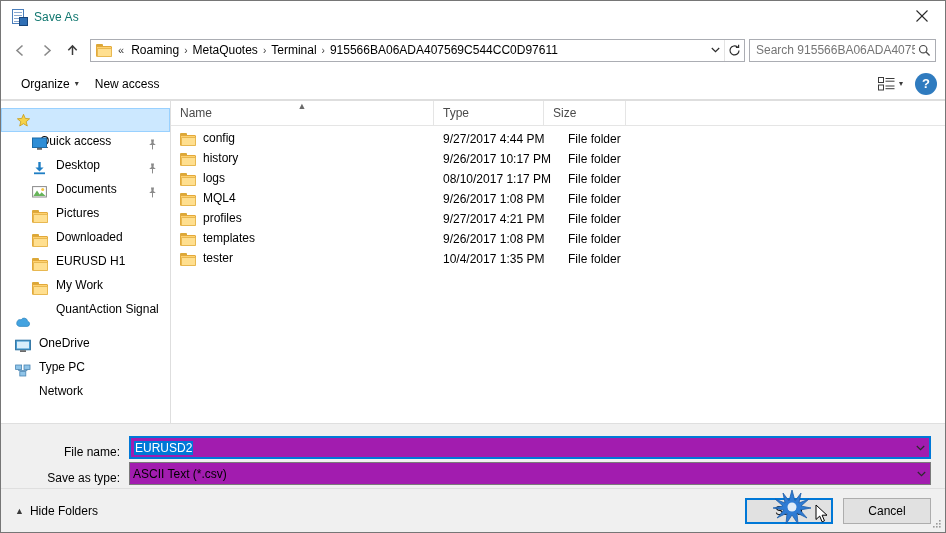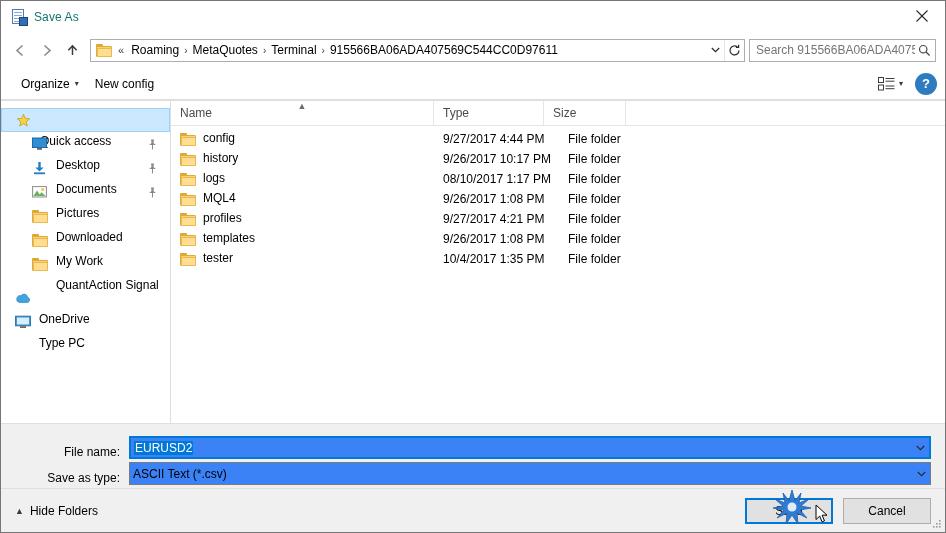--- a/index.html
+++ b/index.html
@@ -230,21 +230,21 @@
     padding: 12px 0 0 0;
     min-height: 64px;
   }
   .formrow { display: flex; align-items: flex-end; height: 23px; margin-bottom: 3px; }
   .formrow .lbl {
     width: 128px; text-align: right; padding-right: 9px;
     font-size: 12px; color: #000;
   }
   .combo {
     flex: 1; margin-right: 14px; height: 23px;
-    border: 1px solid #7a7a7a; background: #3b82f6;
+    border: 1px solid #7a7a7a; background: #a21caf;
     display: flex; align-items: center; position: relative;
   }
   .combo.focused { border: 2px solid #0078d7; }
   .combo .val {
     flex: 1; padding-left: 3px; font-size: 12px; overflow: hidden; white-space: nowrap;
   }
   .combo .val .sel { background: #0078d7; color: #fff; padding: 1px 1px; }
   .combo .arrow {
     width: 17px; height: 100%; display: flex; align-items: center; justify-content: center;
     cursor: pointer; color: #2b2b2b; font-size: 9px;
@@ -369,21 +369,21 @@
       </div>
     </div>
   </div>
 
   <div class="cmdbar">
     <div class="cmd-item">
       <span>Organize</span>
       <span class="cmd-caret">▾</span>
     </div>
     <div class="cmd-item">
-      <span>New config</span>
+      <span>New access</span>
     </div>
     <div class="cmd-spacer"></div>
     <div class="view-btn">
       <svg width="17" height="14" viewBox="0 0 17 14">
         <rect x="0.5" y="0.5" width="5" height="5" fill="none" stroke="#3c3c3c" stroke-width="1"></rect>
         <rect x="0.5" y="8" width="5" height="5" fill="none" stroke="#3c3c3c" stroke-width="1"></rect>
         <line x1="7.5" y1="1.5" x2="16.5" y2="1.5" stroke="#3c3c3c" stroke-width="1"></line>
         <line x1="7.5" y1="4.2" x2="16.5" y2="4.2" stroke="#3c3c3c" stroke-width="1"></line>
         <line x1="7.5" y1="9" x2="16.5" y2="9" stroke="#3c3c3c" stroke-width="1"></line>
         <line x1="7.5" y1="11.7" x2="16.5" y2="11.7" stroke="#3c3c3c" stroke-width="1"></line>
@@ -460,40 +460,50 @@
         <span class="side-ico">
           <span class="fi" style="display:block;margin-top:2px">
               <span class="tab"></span>
               <span class="bk"></span>
               <span class="fr"></span>
             </span>
         </span>
         <span class="side-label">Downloaded</span>
       </div>
 
-
       <div class="side-item lvl2">
         <span class="side-ico">
           <span class="fi" style="display:block;margin-top:2px">
               <span class="tab"></span>
               <span class="bk"></span>
               <span class="fr"></span>
             </span>
         </span>
-        <span class="side-label">My Work</span>
+        <span class="side-label">EURUSD H1</span>
       </div>
 
       <div class="side-item lvl2">
         <span class="side-ico">
           <span class="fi" style="display:block;margin-top:2px">
               <span class="tab"></span>
               <span class="bk"></span>
               <span class="fr"></span>
             </span>
         </span>
+        <span class="side-label">My Work</span>
+      </div>
+
+      <div class="side-item lvl2">
+        <span class="side-ico">
+          <span class="fi" style="display:block;margin-top:2px">
+              <span class="tab"></span>
+              <span class="bk"></span>
+              <span class="fr"></span>
+            </span>
+        </span>
         <span class="side-label">QuantAction Signal</span>
       </div>
 
       <div style="height:10px"></div>
 
       <div class="side-item">
         <span class="side-ico">
           <svg width="16" height="12" viewBox="0 0 16 12" style="margin-top:2px">
             <path d="M4.3 10.4 h8.1 a2.6 2.6 0 0 0 0.2 -5.1 a3.5 3.5 0 0 0 -6.5 -1.5 a2.9 2.9 0 0 0 -1.8 6.6 z" fill="#43a3e0" stroke="#2b83bb" stroke-width=".7"></path>
           </svg>
@@ -505,20 +515,33 @@
         <span class="side-ico">
           <svg width="16" height="14" viewBox="0 0 16 14" style="margin-top:1px">
             <rect x="0.6" y="1.2" width="14.8" height="9.6" fill="#4a9fd6" stroke="#2b6f9e" stroke-width="1"></rect>
             <rect x="2" y="2.6" width="12" height="6.8" fill="#d9eefb"></rect>
             <rect x="5" y="11.2" width="6" height="1.8" fill="#6a6a6a"></rect>
           </svg>
         </span>
         <span class="side-label">Type PC</span>
       </div>
 
+      <div class="side-item">
+        <span class="side-ico">
+          <svg width="16" height="14" viewBox="0 0 16 14" style="margin-top:1px">
+            <rect x="0.6" y="2" width="6" height="4.4" fill="#8fc4e8" stroke="#4a86b3" stroke-width=".8"></rect>
+            <rect x="9" y="2" width="6" height="4.4" fill="#8fc4e8" stroke="#4a86b3" stroke-width=".8"></rect>
+            <rect x="4.8" y="8.6" width="6" height="4.4" fill="#8fc4e8" stroke="#4a86b3" stroke-width=".8"></rect>
+            <line x1="3.6" y1="6.4" x2="3.6" y2="7.6" stroke="#4a86b3" stroke-width=".9"></line>
+            <line x1="12" y1="6.4" x2="12" y2="7.6" stroke="#4a86b3" stroke-width=".9"></line>
+            <line x1="3.6" y1="7.6" x2="12" y2="7.6" stroke="#4a86b3" stroke-width=".9"></line>
+          </svg>
+        </span>
+        <span class="side-label">Network</span>
+      </div>
     </div>
 
     <div class="listpane">
 
       <div class="col-header">
         <div class="col c-name">
           <span class="sort-arrow">▲</span>
           <span>Name</span>
         </div>
         <div class="col c-type">

